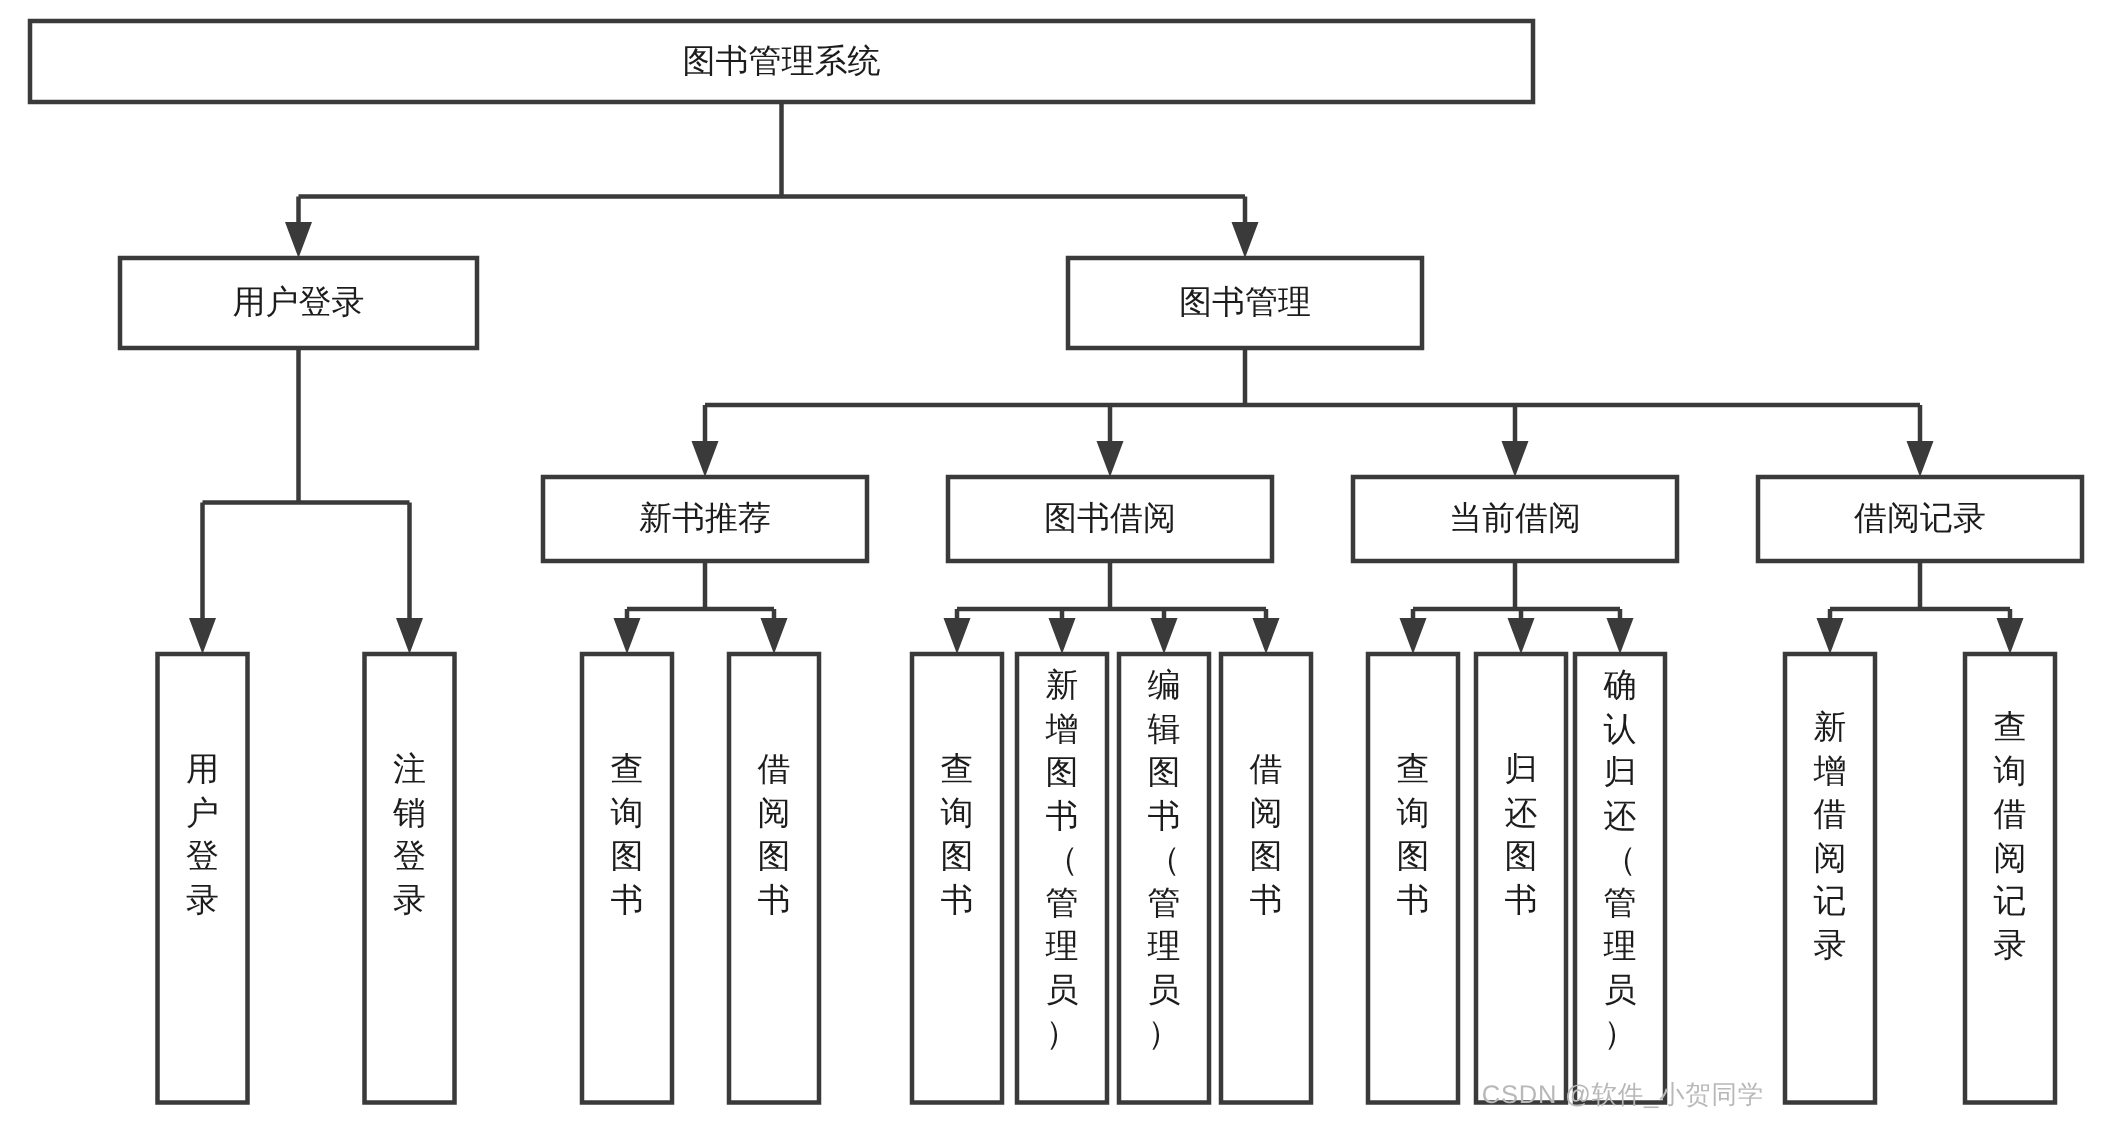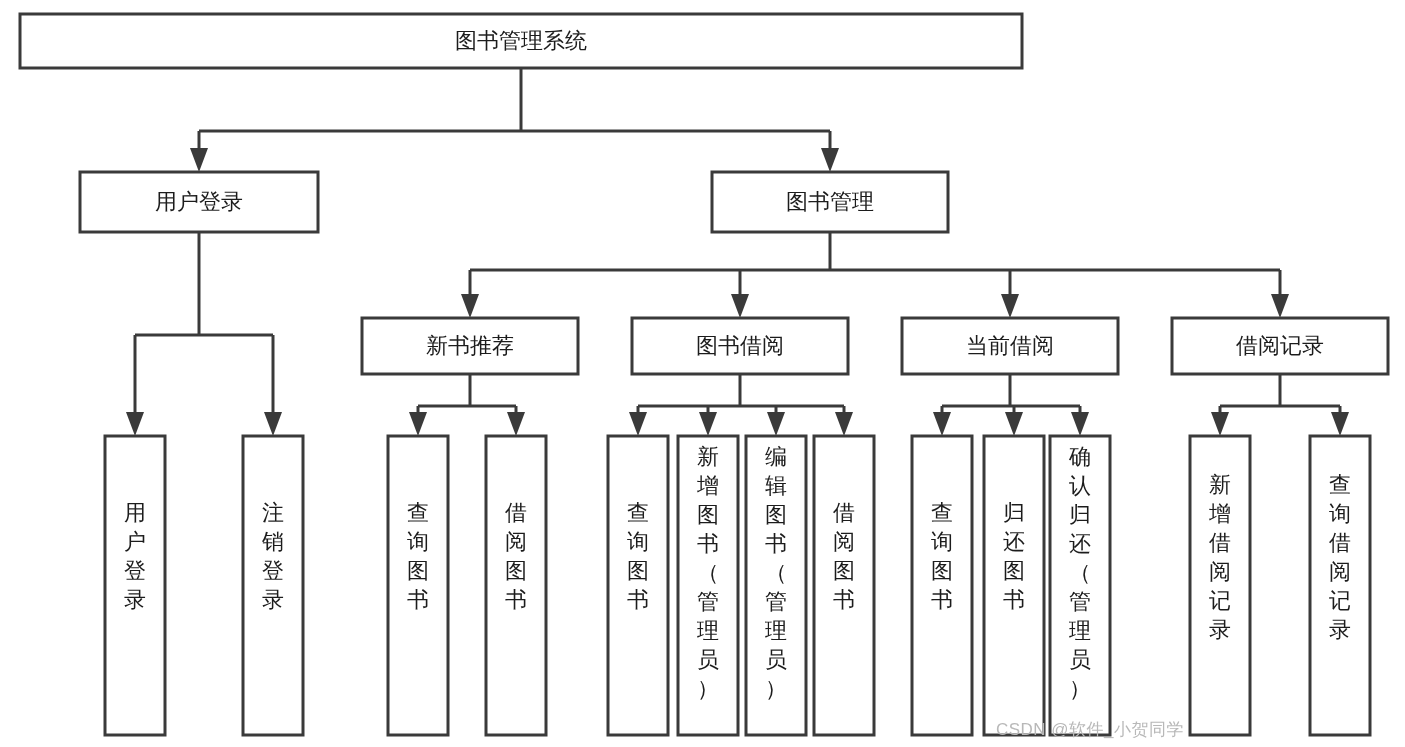--- a/index.html
+++ b/index.html
@@ -11,21 +11,20 @@
     width: 1405px;
     height: 747px;
     font-family: "Liberation Sans", "DejaVu Sans", sans-serif;
     overflow: hidden;
     position: relative;
   }
   #diagram-root {
     position: relative;
     width: 1176px;
     height: 747px;
-    padding-left: 24px;
   }
   svg#tree-svg {
     position: absolute;
     top: 0;
     left: 0;
     width: 1405px;
     height: 747px;
     display: block;
   }
   .node-box {
@@ -51,21 +50,21 @@
     dominant-baseline: middle;
   }
   .node-label-v {
     font-family: "Liberation Sans", "DejaVu Sans", sans-serif;
     font-size: 22px;
     fill: #1c1c1c;
     text-anchor: middle;
   }
   .watermark-text {
     position: absolute;
-    right: 16px;
+    right: 0;
     bottom: 6px;
     font-family: "Liberation Sans", "DejaVu Sans", sans-serif;
     font-size: 17px;
     color: #b8b8b8;
     white-space: nowrap;
     letter-spacing: 0.5px;
     pointer-events: none;
   }
 </style>
 </head>

